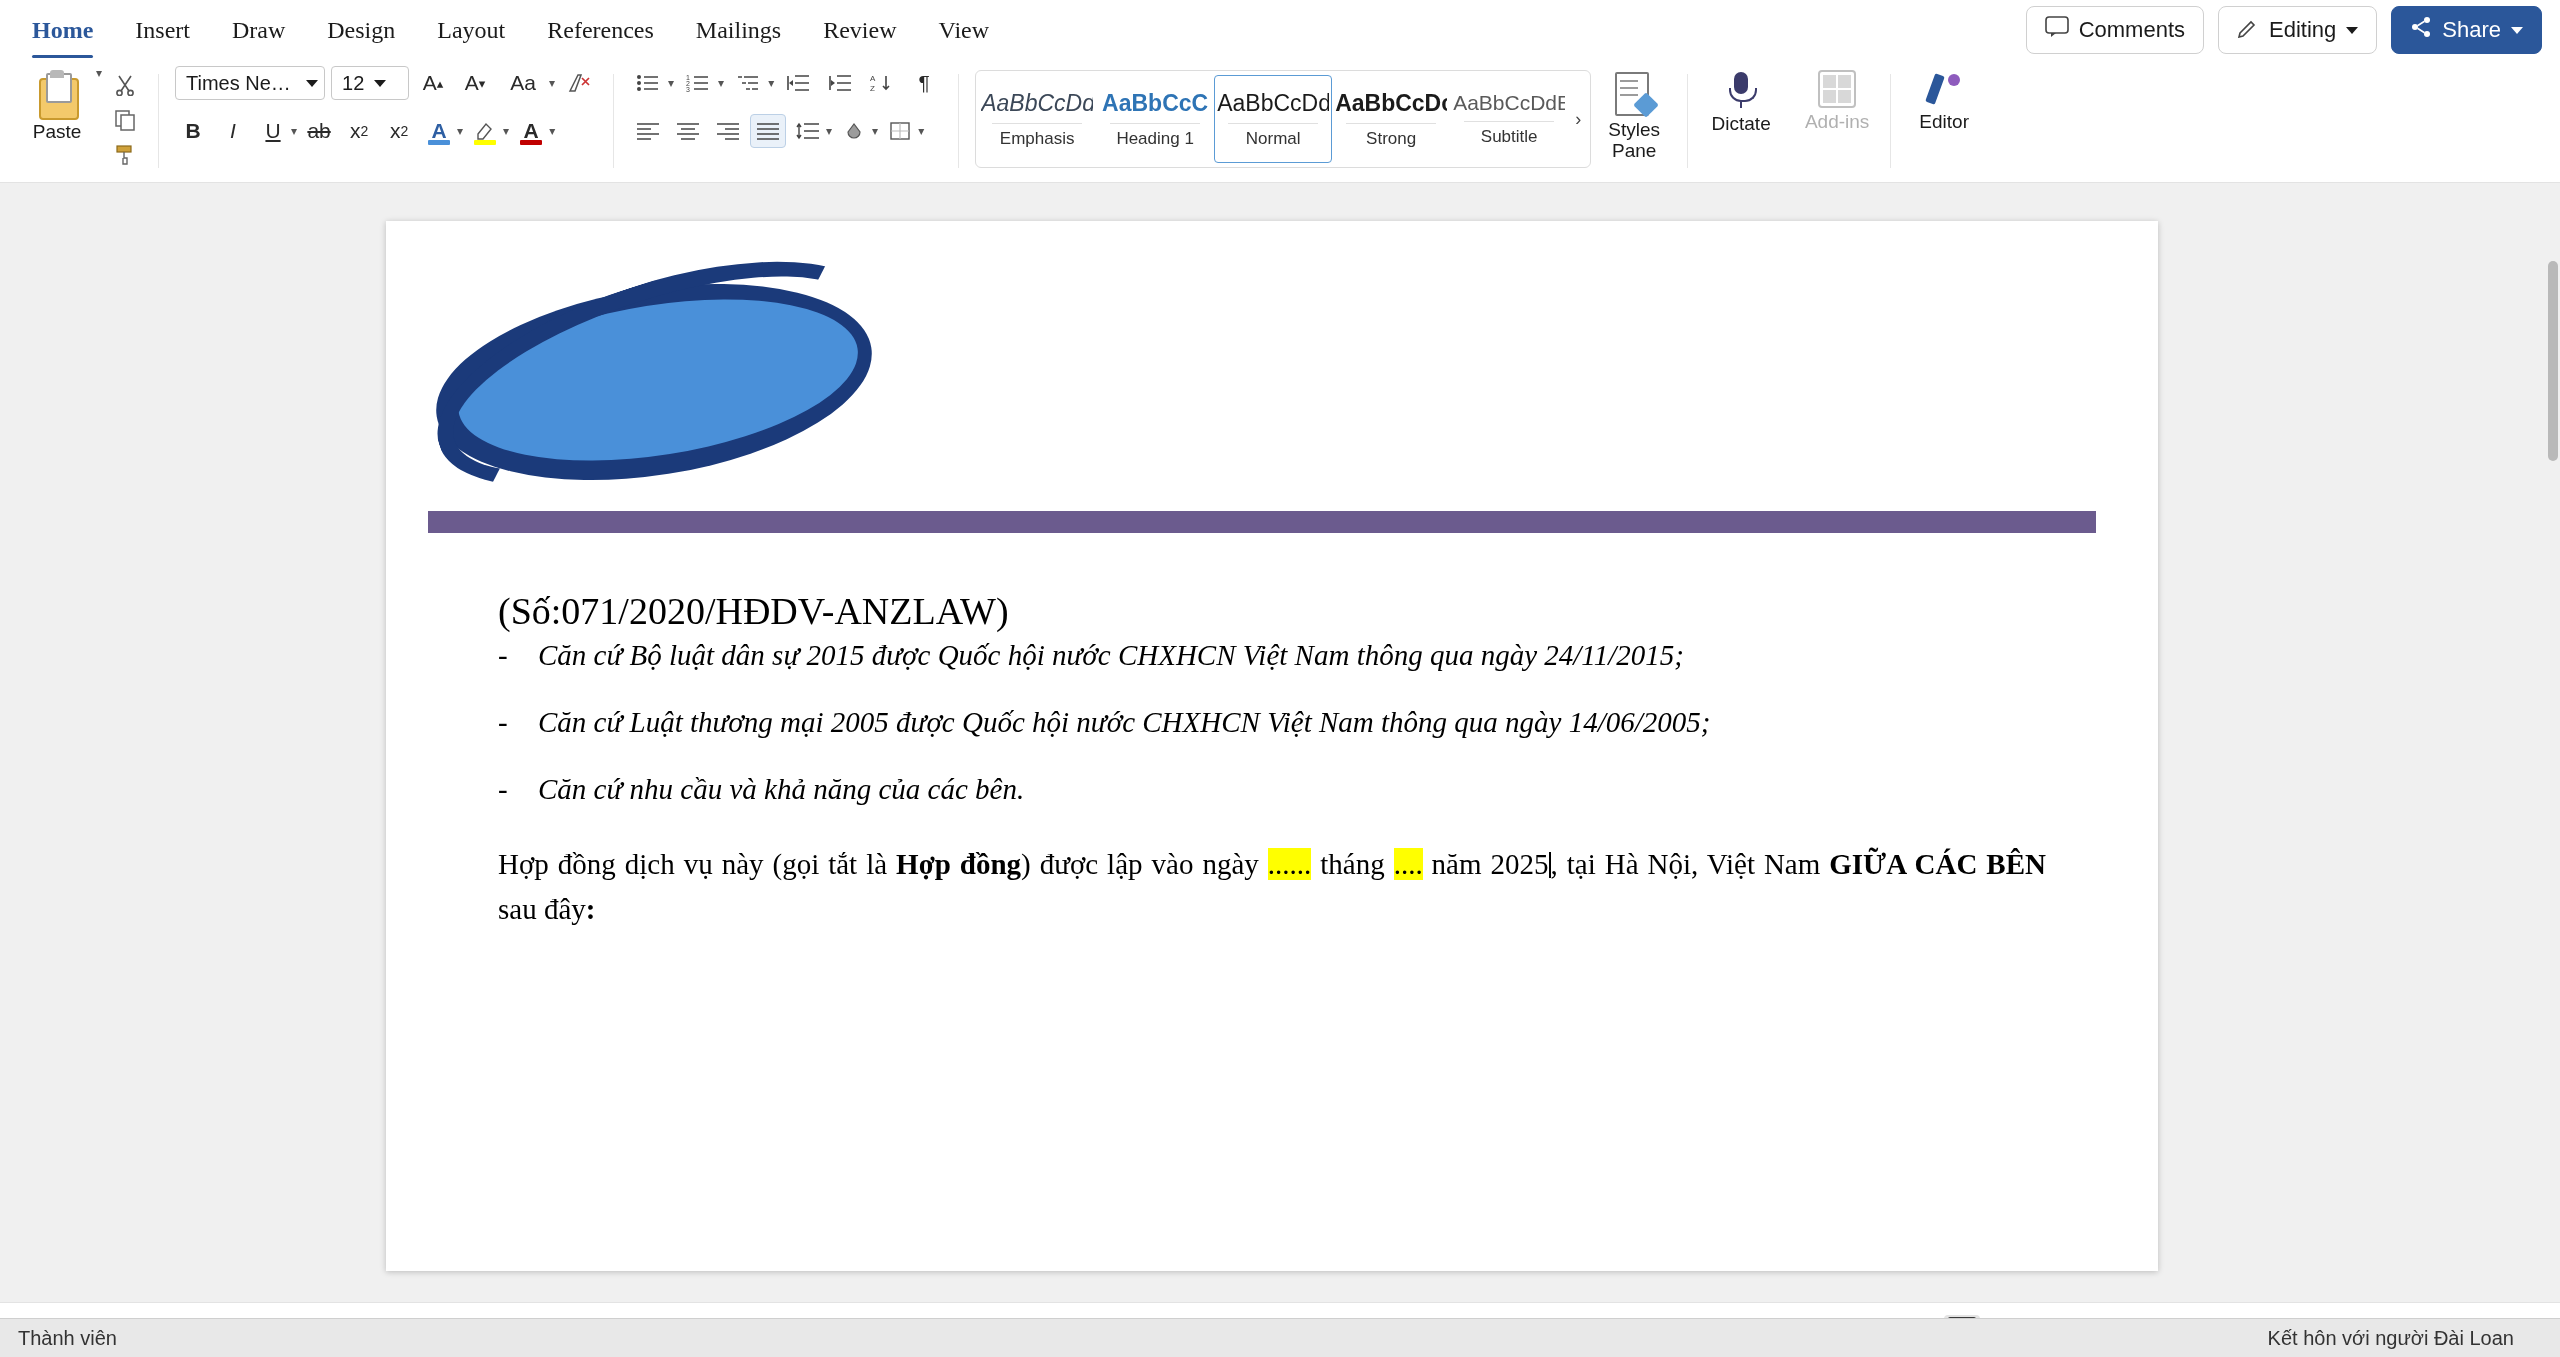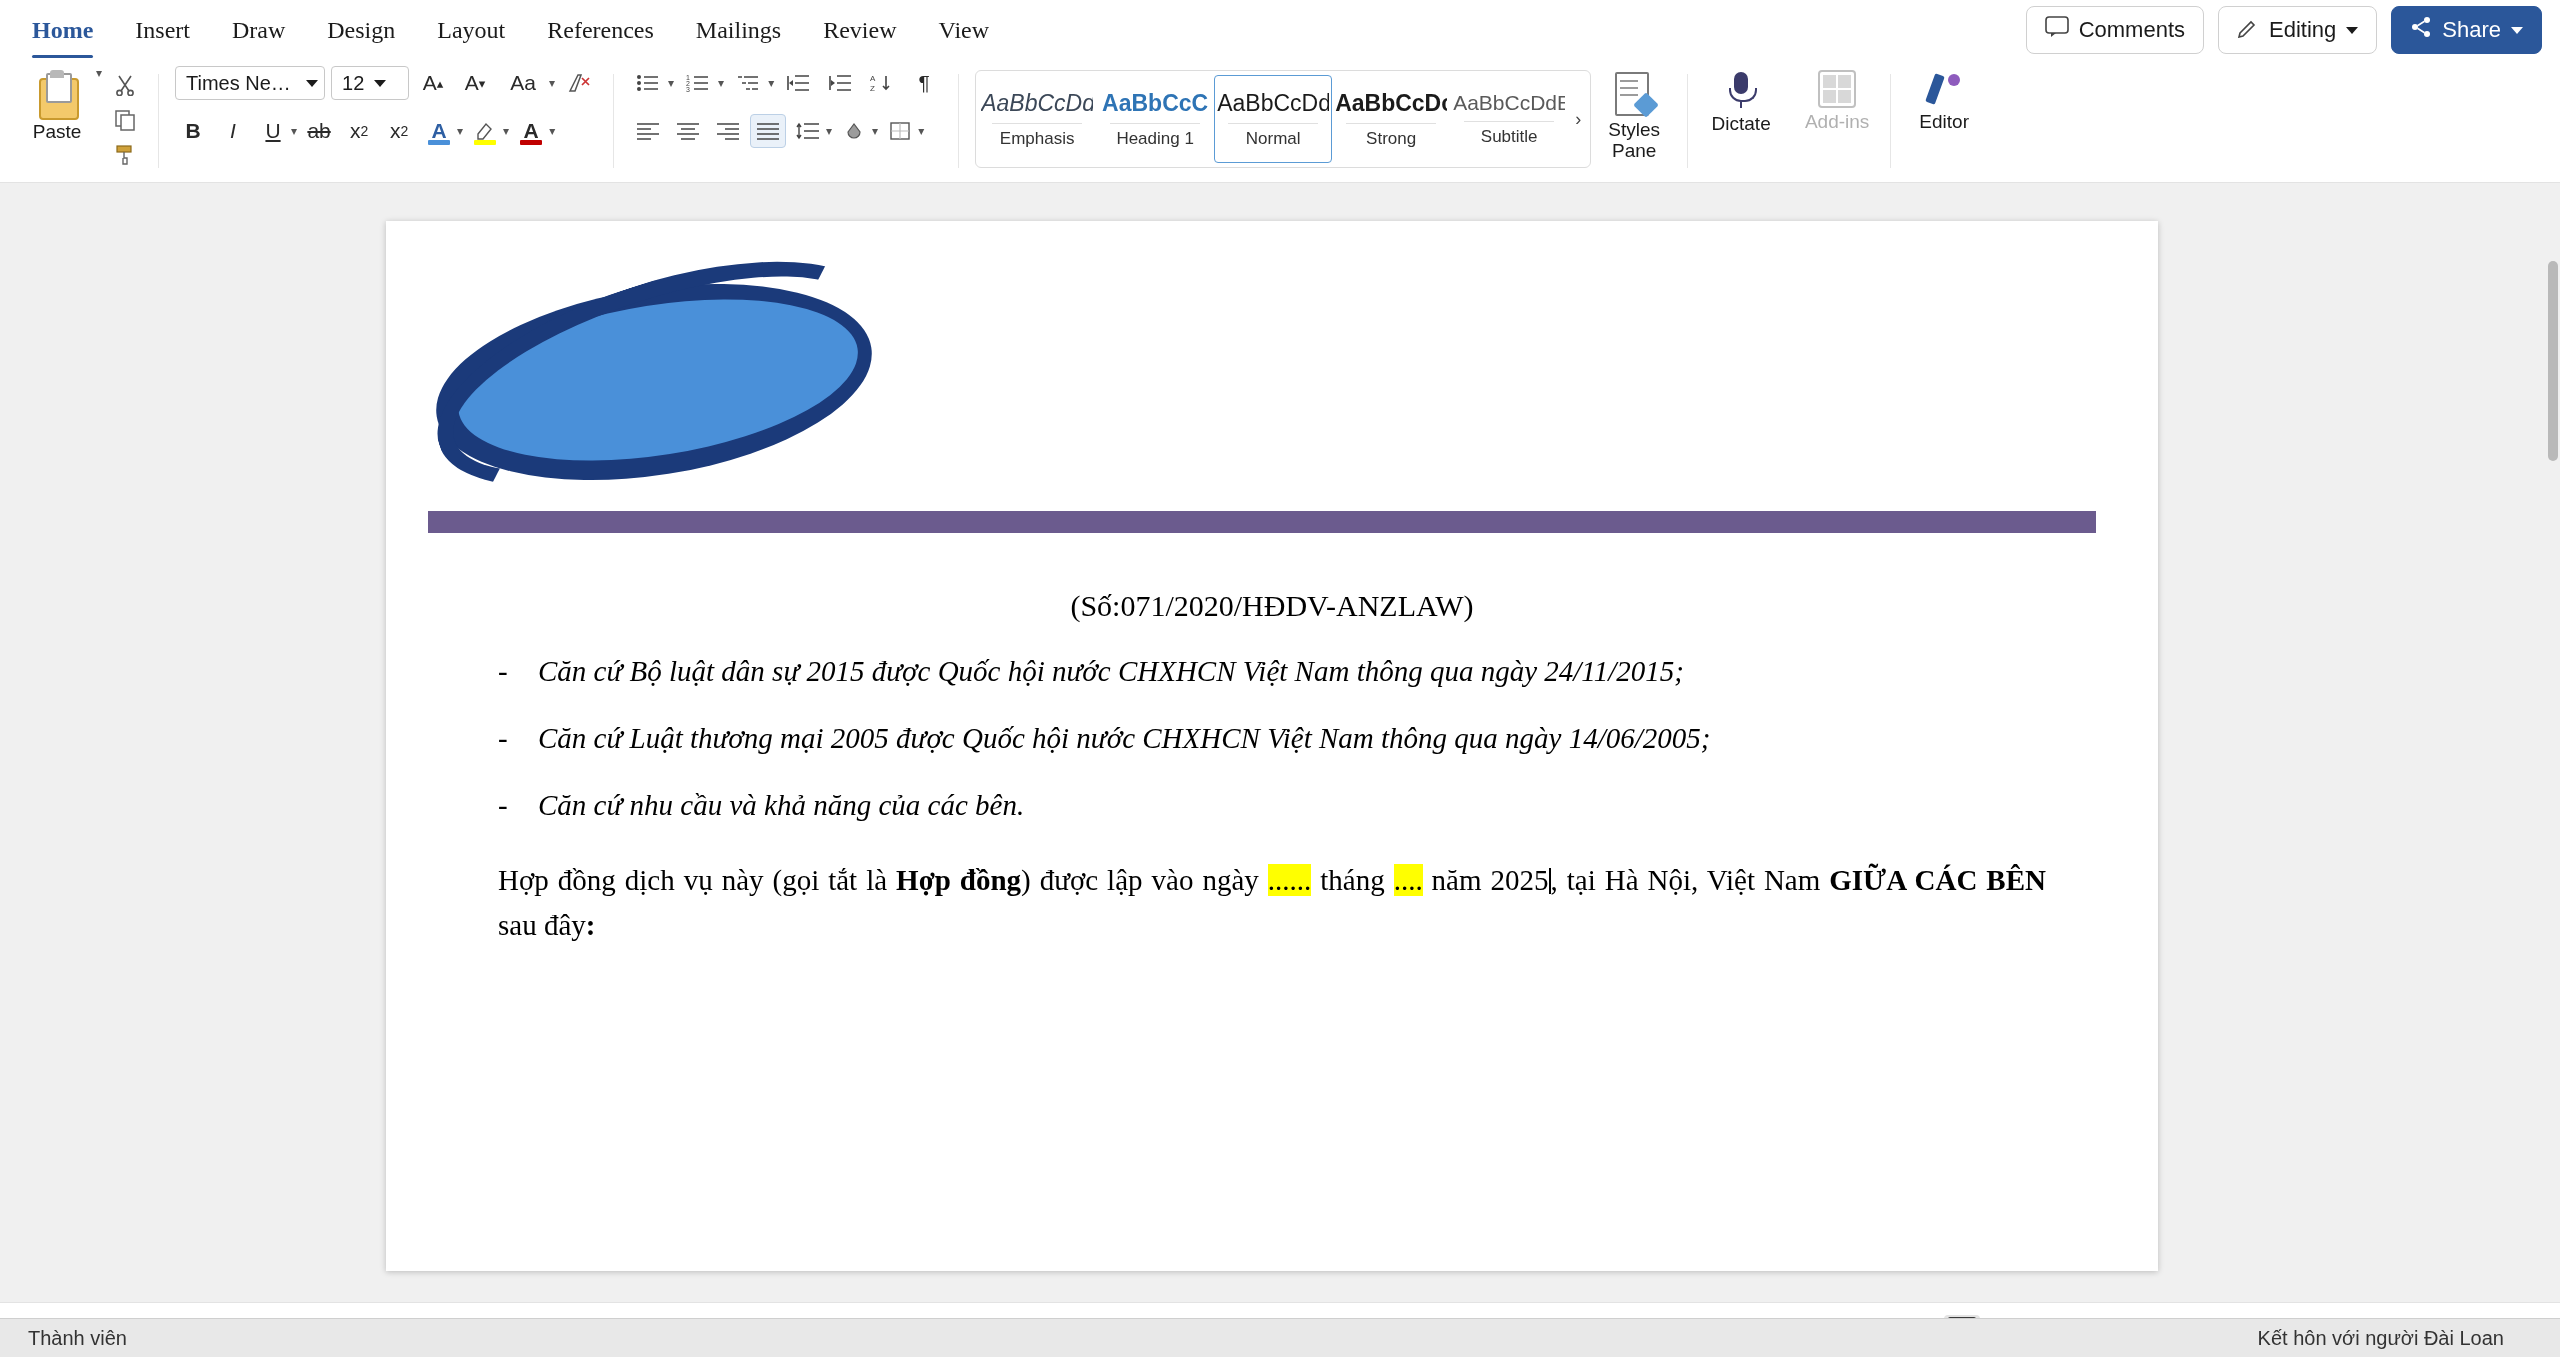--- a/index.html
+++ b/index.html
@@ -436,23 +436,22 @@
     font-family: "Liberation Serif", serif;
     color: #000;
   }
   .doc-title {
     text-align: center;
     font-size: 33px;
     font-weight: bold;
     margin-bottom: 22px;
   }
   .doc-sub {
-    text-align: center;
-    font-size: 30px;
-    margin-bottom: 26px;
+    text-align: left;
+    font-size: 38px;
   }
   .bullet {
     display: flex;
     gap: 30px;
     margin-bottom: 22px;
     font-size: 29px;
     font-style: italic;
     line-height: 1.55;
     text-align: justify;
   }
@@ -563,21 +562,21 @@
     height: 38px;
     background: #e8e8e8;
     border-top: 1px solid #cfcfcf;
     display: flex;
     align-items: center;
     font-size: 20px;
     color: #333;
     overflow: hidden;
   }
   .tb-item {
-    padding: 0 28px;
+    padding: 0 18px;
     white-space: nowrap;
     cursor: pointer;
     display: flex;
     align-items: center;
     gap: 8px;
   }
   .tb-right { margin-left: auto; padding-right: 28px; display:flex; gap: 22px;}
 
   .top-accent {
     position: absolute;

